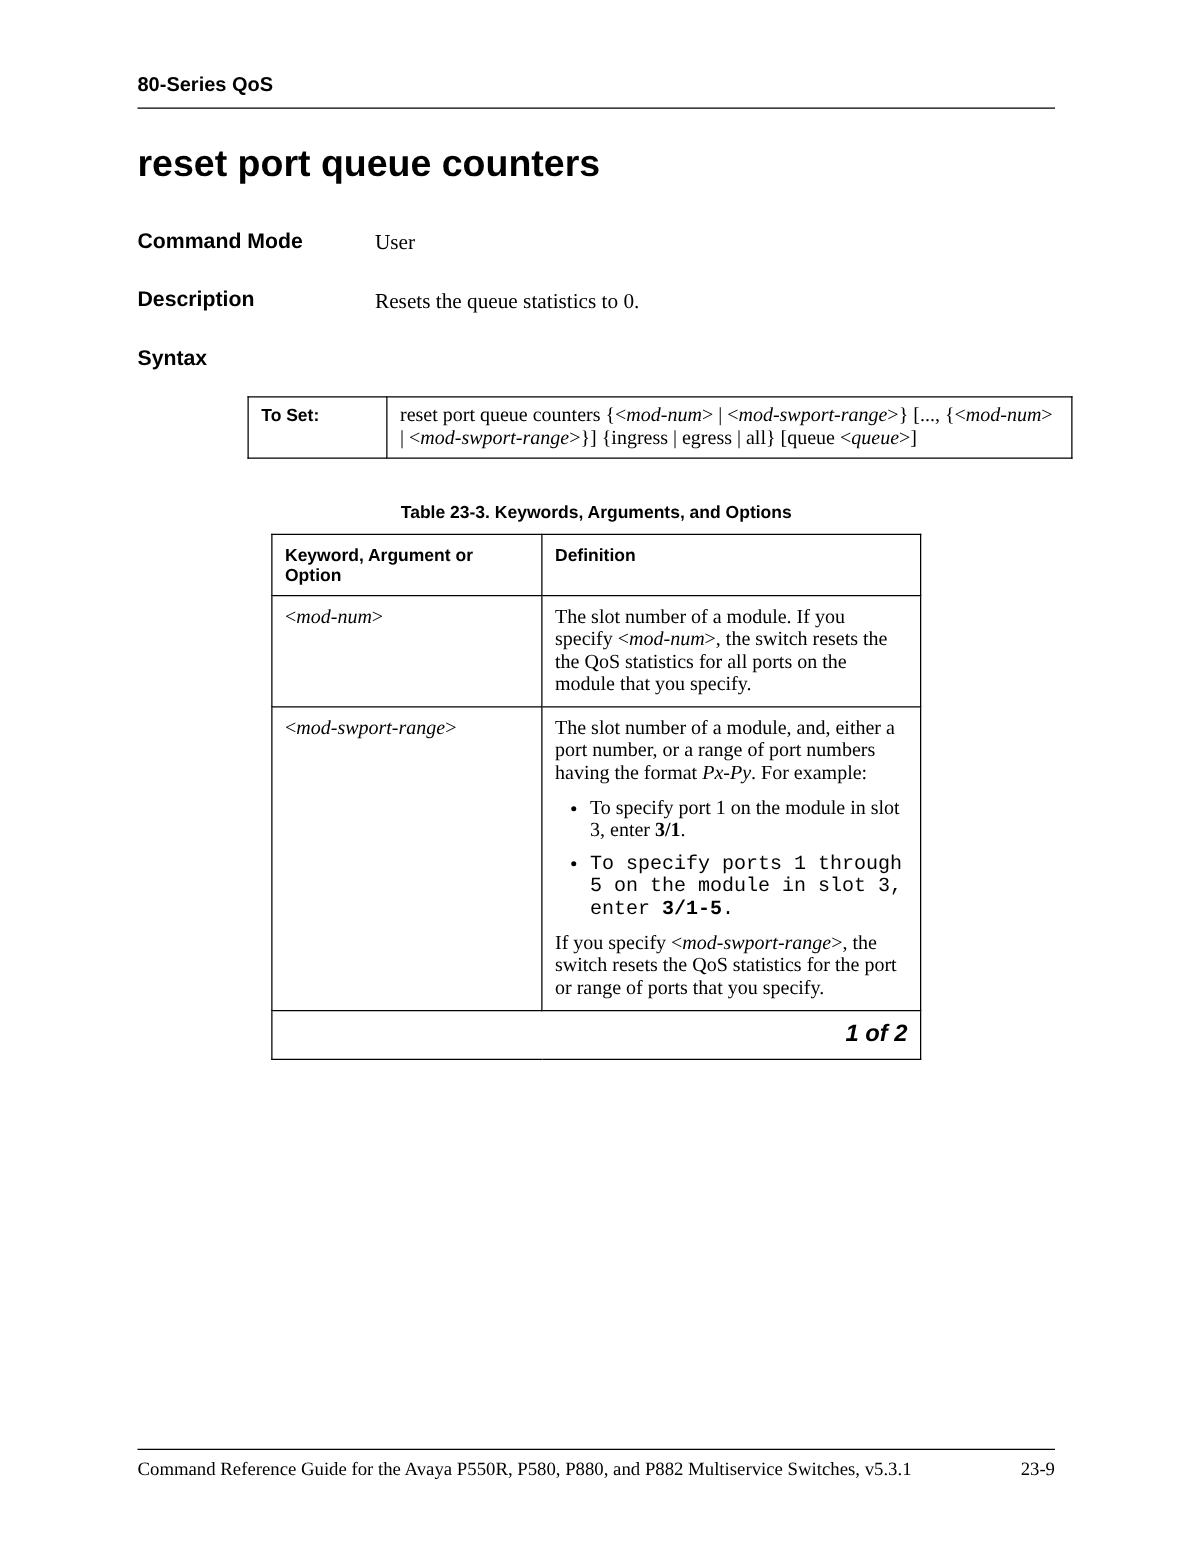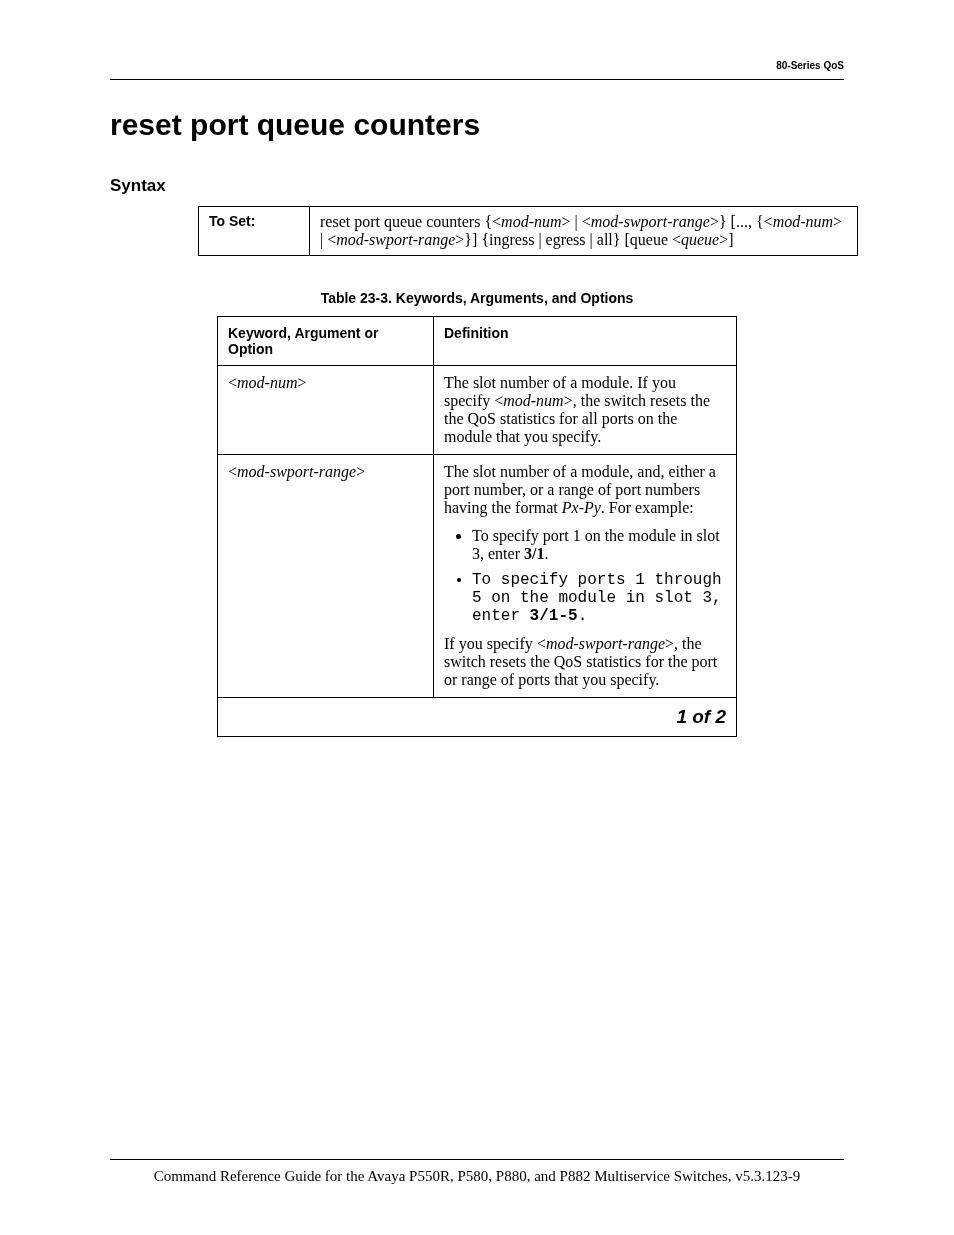--- a/index.html
+++ b/index.html
@@ -11,24 +11,24 @@
     background: #fff;
   }
   .page {
     width: 954px;
     height: 1235px;
     box-sizing: border-box;
     padding: 60px 110px 50px 110px;
     position: relative;
   }
   .header-right {
-    text-align: right;
-    font-family: Verdana, Geneva, sans-serif;
-    font-weight: bold;
-    font-size: 10px;
+    text-align: left;
+    font-family: Verdana, Geneva, sans-serif;
+    font-weight: bold;
+    font-size: 16px;
     margin-bottom: 8px;
   }
   .header-rule {
     border: none;
     border-top: 1px solid #000;
     margin: 0 0 28px 0;
   }
   .main-title {
     font-family: Verdana, Geneva, sans-serif;
     font-weight: bold;
@@ -112,38 +112,46 @@
     left: 110px;
     right: 110px;
   }
   .footer-rule {
     border: none;
     border-top: 1px solid #000;
     margin: 0 0 8px 0;
   }
   .footer-line {
     display: flex;
-    justify-content: center;
+    justify-content: space-between;
     font-size: 15px;
   }
   b { font-weight: bold; }
 </style>
 </head>
 <body>
 
 <div class="page">
 
   <div class="header-right">80-Series QoS</div>
   <hr class="header-rule">
 
   <div class="main-title">reset port queue counters</div>
 
-
-
-  <div class="section-row" style="margin-bottom:10px;gap:32px;">
+  <div class="section-row">
+    <div class="section-label">Command Mode</div>
+    <div class="section-body">User</div>
+  </div>
+
+  <div class="section-row">
+    <div class="section-label">Description</div>
+    <div class="section-body">Resets the queue statistics to 0.</div>
+  </div>
+
+  <div class="section-row" style="margin-bottom:20px;gap:32px;">
     <div class="section-label">Syntax</div>
     <div class="section-body"></div>
   </div>
 
   <table class="syntax-table">
     <tbody>
         <tr>
       <td class="label">To Set:</td>
       <td>
         <span>reset port queue counters {&lt;</span><span class="italic">mod-num</span><span>&gt; | &lt;</span><span class="italic">mod-swport-range</span><span>&gt;} [..., {&lt;</span><span class="italic">mod-num</span><span>&gt; | &lt;</span><span class="italic">mod-swport-range</span><span>&gt;}] {ingress | egress | all} [queue &lt;</span><span class="italic">queue</span><span>&gt;]</span>

